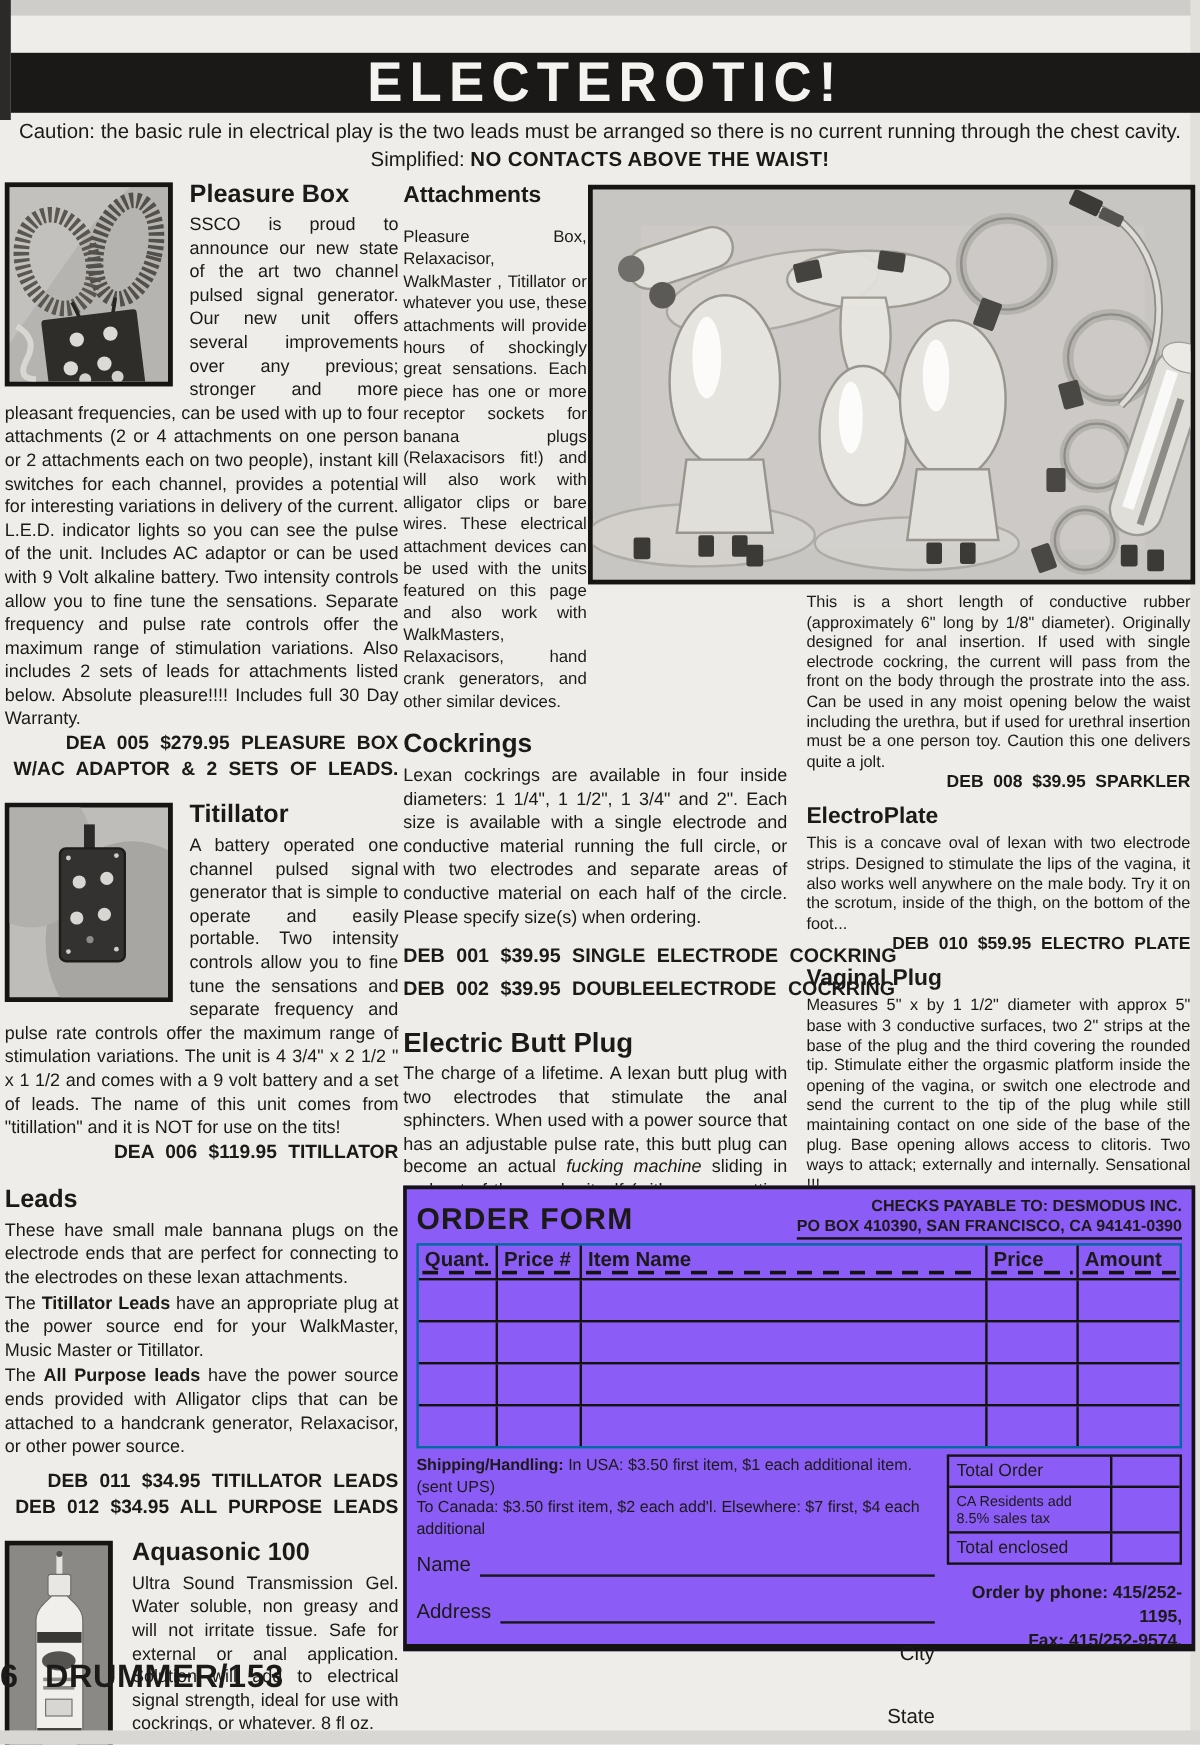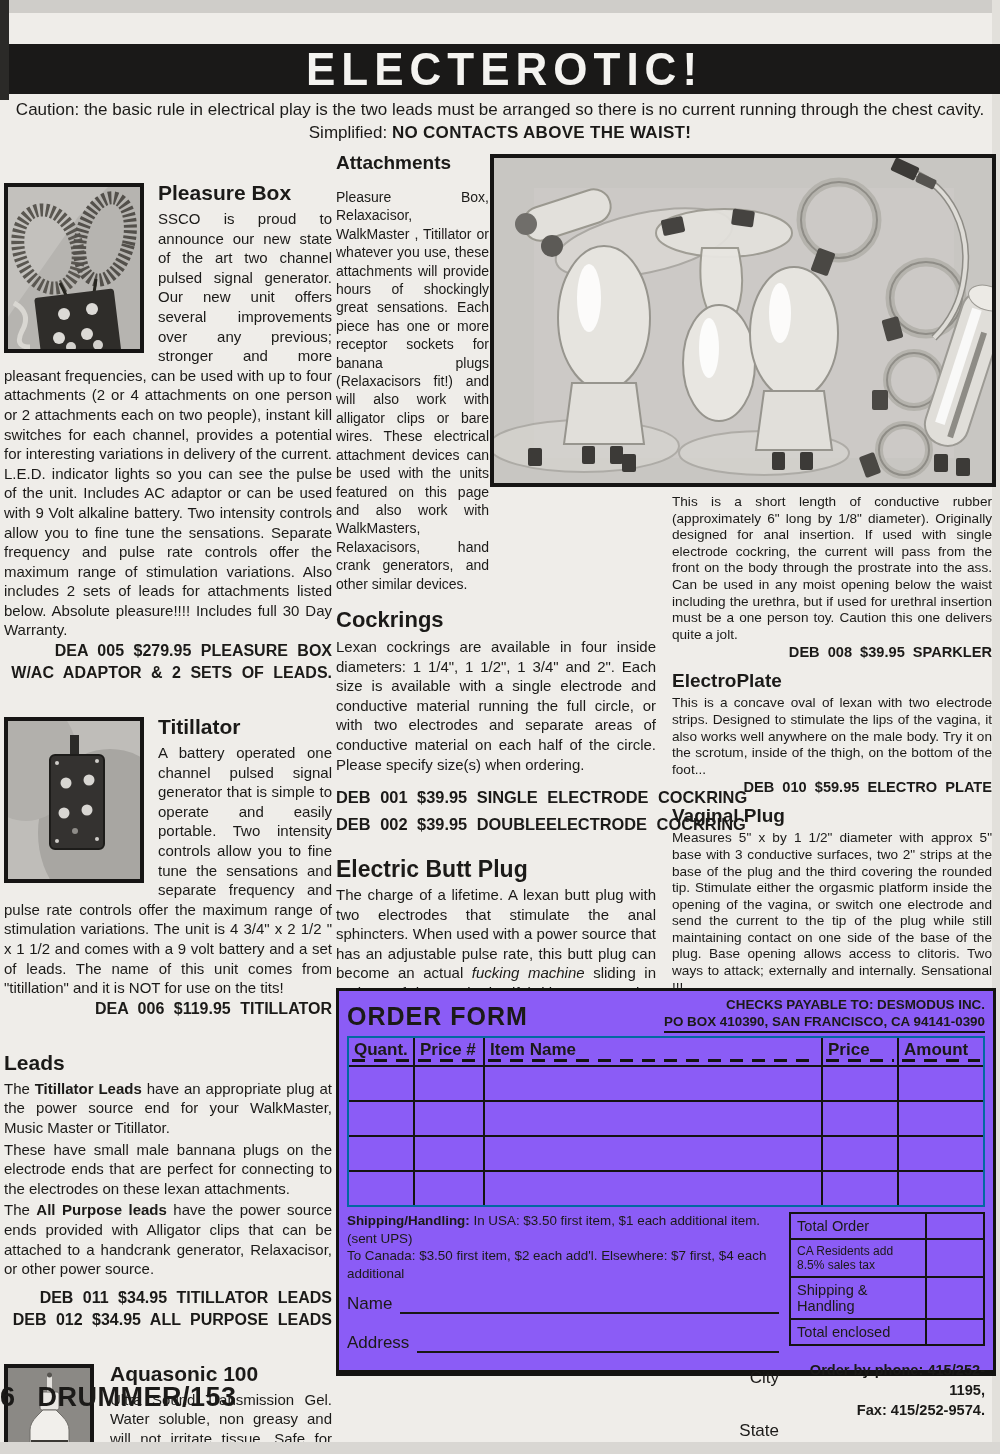--- a/index.html
+++ b/index.html
@@ -15,21 +15,21 @@
   .caution{position:absolute;top:100px;left:0;right:0;text-align:center;}
   .caution .c1{font-size:17px;text-align:center;}
   .caution .c2{font-size:17px;margin-top:3px;}
   .caution .c2 b{letter-spacing:.3px;}
 
   .col-left{position:absolute;left:4px;top:150px;width:328px;}
   .col-mid{position:absolute;left:336px;top:152px;width:320px;}
   .col-right{position:absolute;left:672px;top:494px;width:320px;}
 
   h2{margin:0 0 4px 0;font-weight:bold;}
-  .h-lg{font-size:21px;margin-top:31px;}
+  .h-lg{font-size:21px;}
   .h-md{font-size:19px;}
   .bd{font-size:15px;line-height:19.6px;text-align:justify;margin:0;}
   .bd-sm{font-size:13.6px;line-height:16.6px;text-align:justify;margin:0;}
   .price{font-weight:bold;font-size:16px;line-height:22px;word-spacing:5px;white-space:nowrap;}
   .price-sm{font-weight:bold;font-size:14.6px;line-height:19px;word-spacing:4px;white-space:nowrap;}
   .r{text-align:right;}
 
   .photo{float:left;border:4px solid #161514;background:#b9b7b3;}
   .pb-photo{width:132px;height:162px;margin:2px 14px 6px 0;}
   .ti-photo{width:132px;height:158px;margin:2px 14px 6px 0;}
@@ -166,22 +166,22 @@
           <circle cx="67" cy="110" r="3" fill="#8e8c88"></circle>
         </svg>
       </div>
       <h2 class="h-lg">Titillator</h2>
       <p class="bd">A battery operated one channel pulsed signal generator that is simple to operate and easily portable. Two intensity controls allow you to fine tune the sensations and separate frequency and pulse rate controls offer the maximum range of stimulation variations. The unit is 4 3/4" x 2 1/2 " x 1 1/2 and comes with a 9 volt battery and a set of leads. The name of this unit comes from "titillation" and it is NOT for use on the tits!</p>
       <div class="price r">DEA 006 $119.95 TITILLATOR</div>
     </section>
 
     <section class="sec sec-leads">
       <h2 class="h-lg">Leads</h2>
+      <p class="bd lead-p">These have small male bannana plugs on the electrode ends that are perfect for connecting to the electrodes on these lexan attachments.</p>
       <p class="bd lead-p"><span>The </span><b>Titillator Leads</b><span> have an appropriate plug at the power source end for your WalkMaster, Music Master or Titillator.</span></p>
-      <p class="bd lead-p">These have small male bannana plugs on the electrode ends that are perfect for connecting to the electrodes on these lexan attachments.</p>
       <p class="bd lead-p"><span>The </span><b>All Purpose leads</b><span> have the power source ends provided with Alligator clips that can be attached to a handcrank generator, Relaxacisor, or other power source.</span></p>
       <div class="price r" style="margin-top:8px;">DEB 011 $34.95 TITILLATOR LEADS</div>
       <div class="price r">DEB 012 $34.95 ALL PURPOSE LEADS</div>
     </section>
 
     <section class="sec sec-aq">
       <div class="photo aq-photo">
         <svg width="82" height="176" viewBox="0 0 82 176">
           <rect width="82" height="176" fill="#8b8985"></rect>
           <rect x="39" y="8" width="5" height="18" fill="#e4e2de"></rect>
@@ -409,24 +409,20 @@
             <div class="sum-val"></div>
           </div>
           <div class="sum-row">
             <div class="sum-lab sum-sm">
               <span style="display:block;">CA  Residents add</span>
               <span style="display:block;">8.5%  sales  tax</span>
             </div>
             <div class="sum-val"></div>
           </div>
           <div class="sum-row">
-            <div class="sum-lab">Shipping &amp; Handling</div>
-            <div class="sum-val"></div>
-          </div>
-          <div class="sum-row">
             <div class="sum-lab">Total  enclosed</div>
             <div class="sum-val"></div>
           </div>
         </div>
         <div class="phone">
           <div>Order by phone:  415/252-1195,</div>
           <div>Fax: 415/252-9574.</div>
         </div>
       </div>
     </div>

